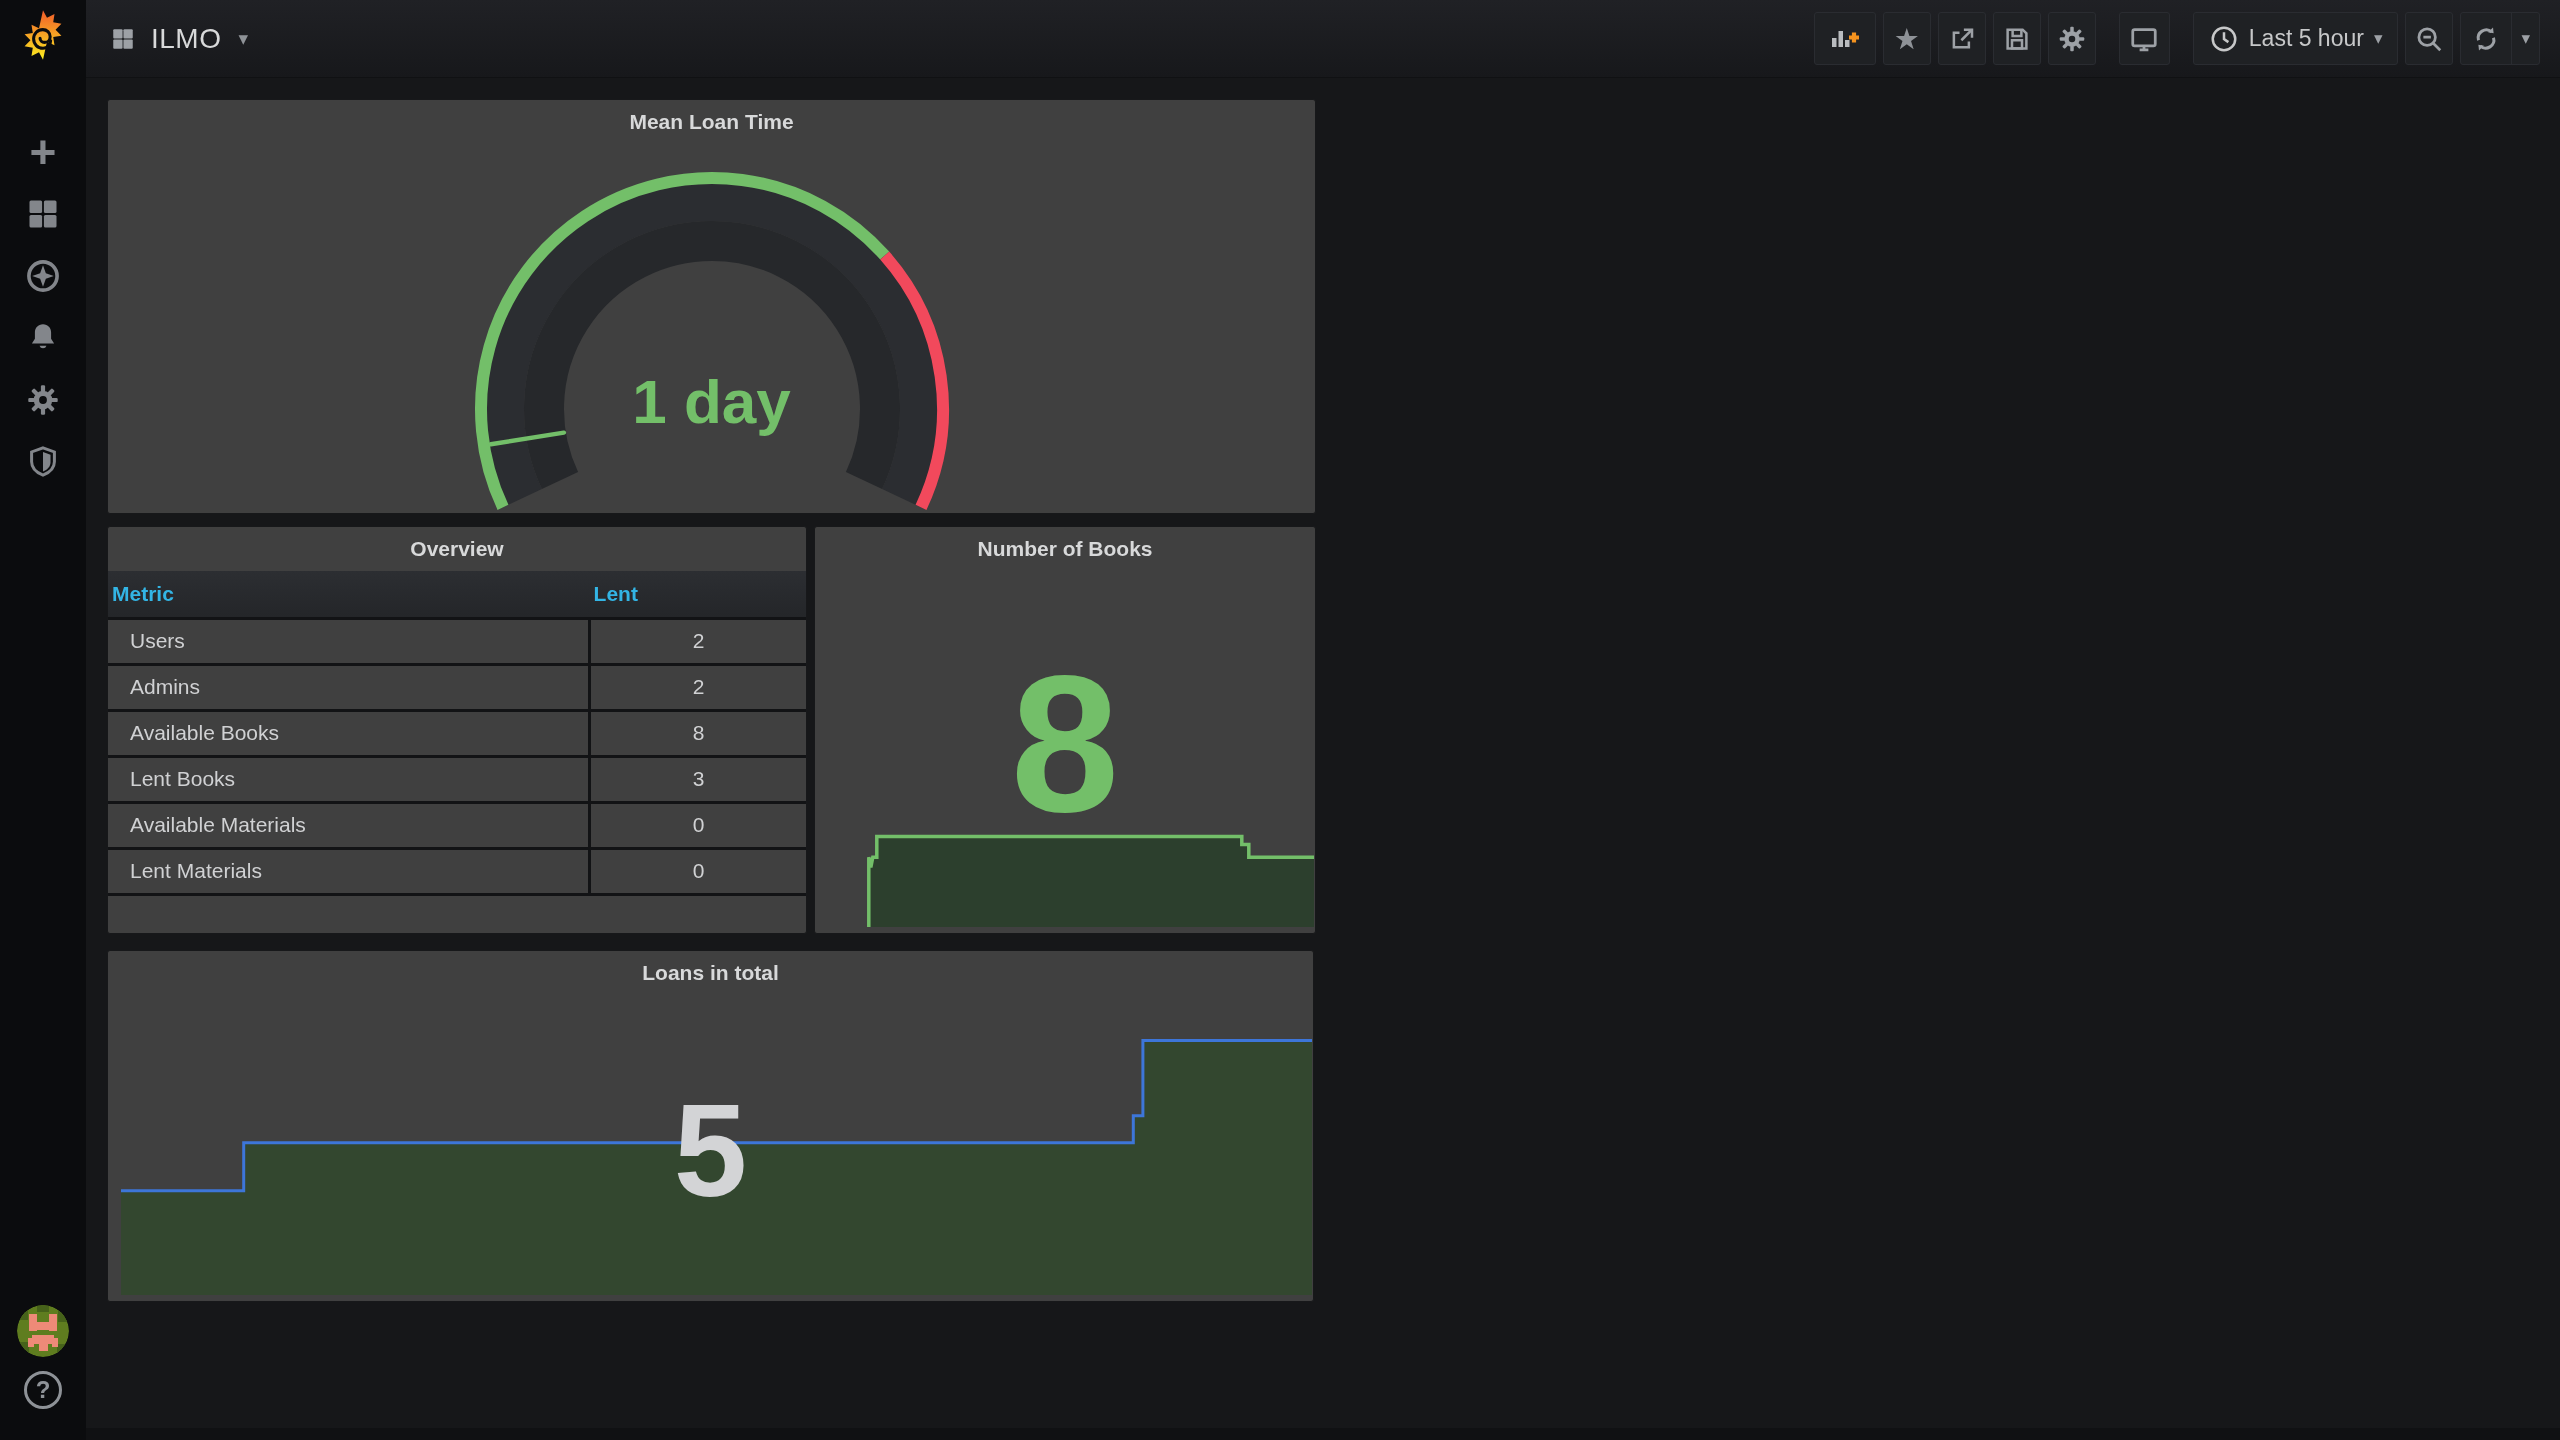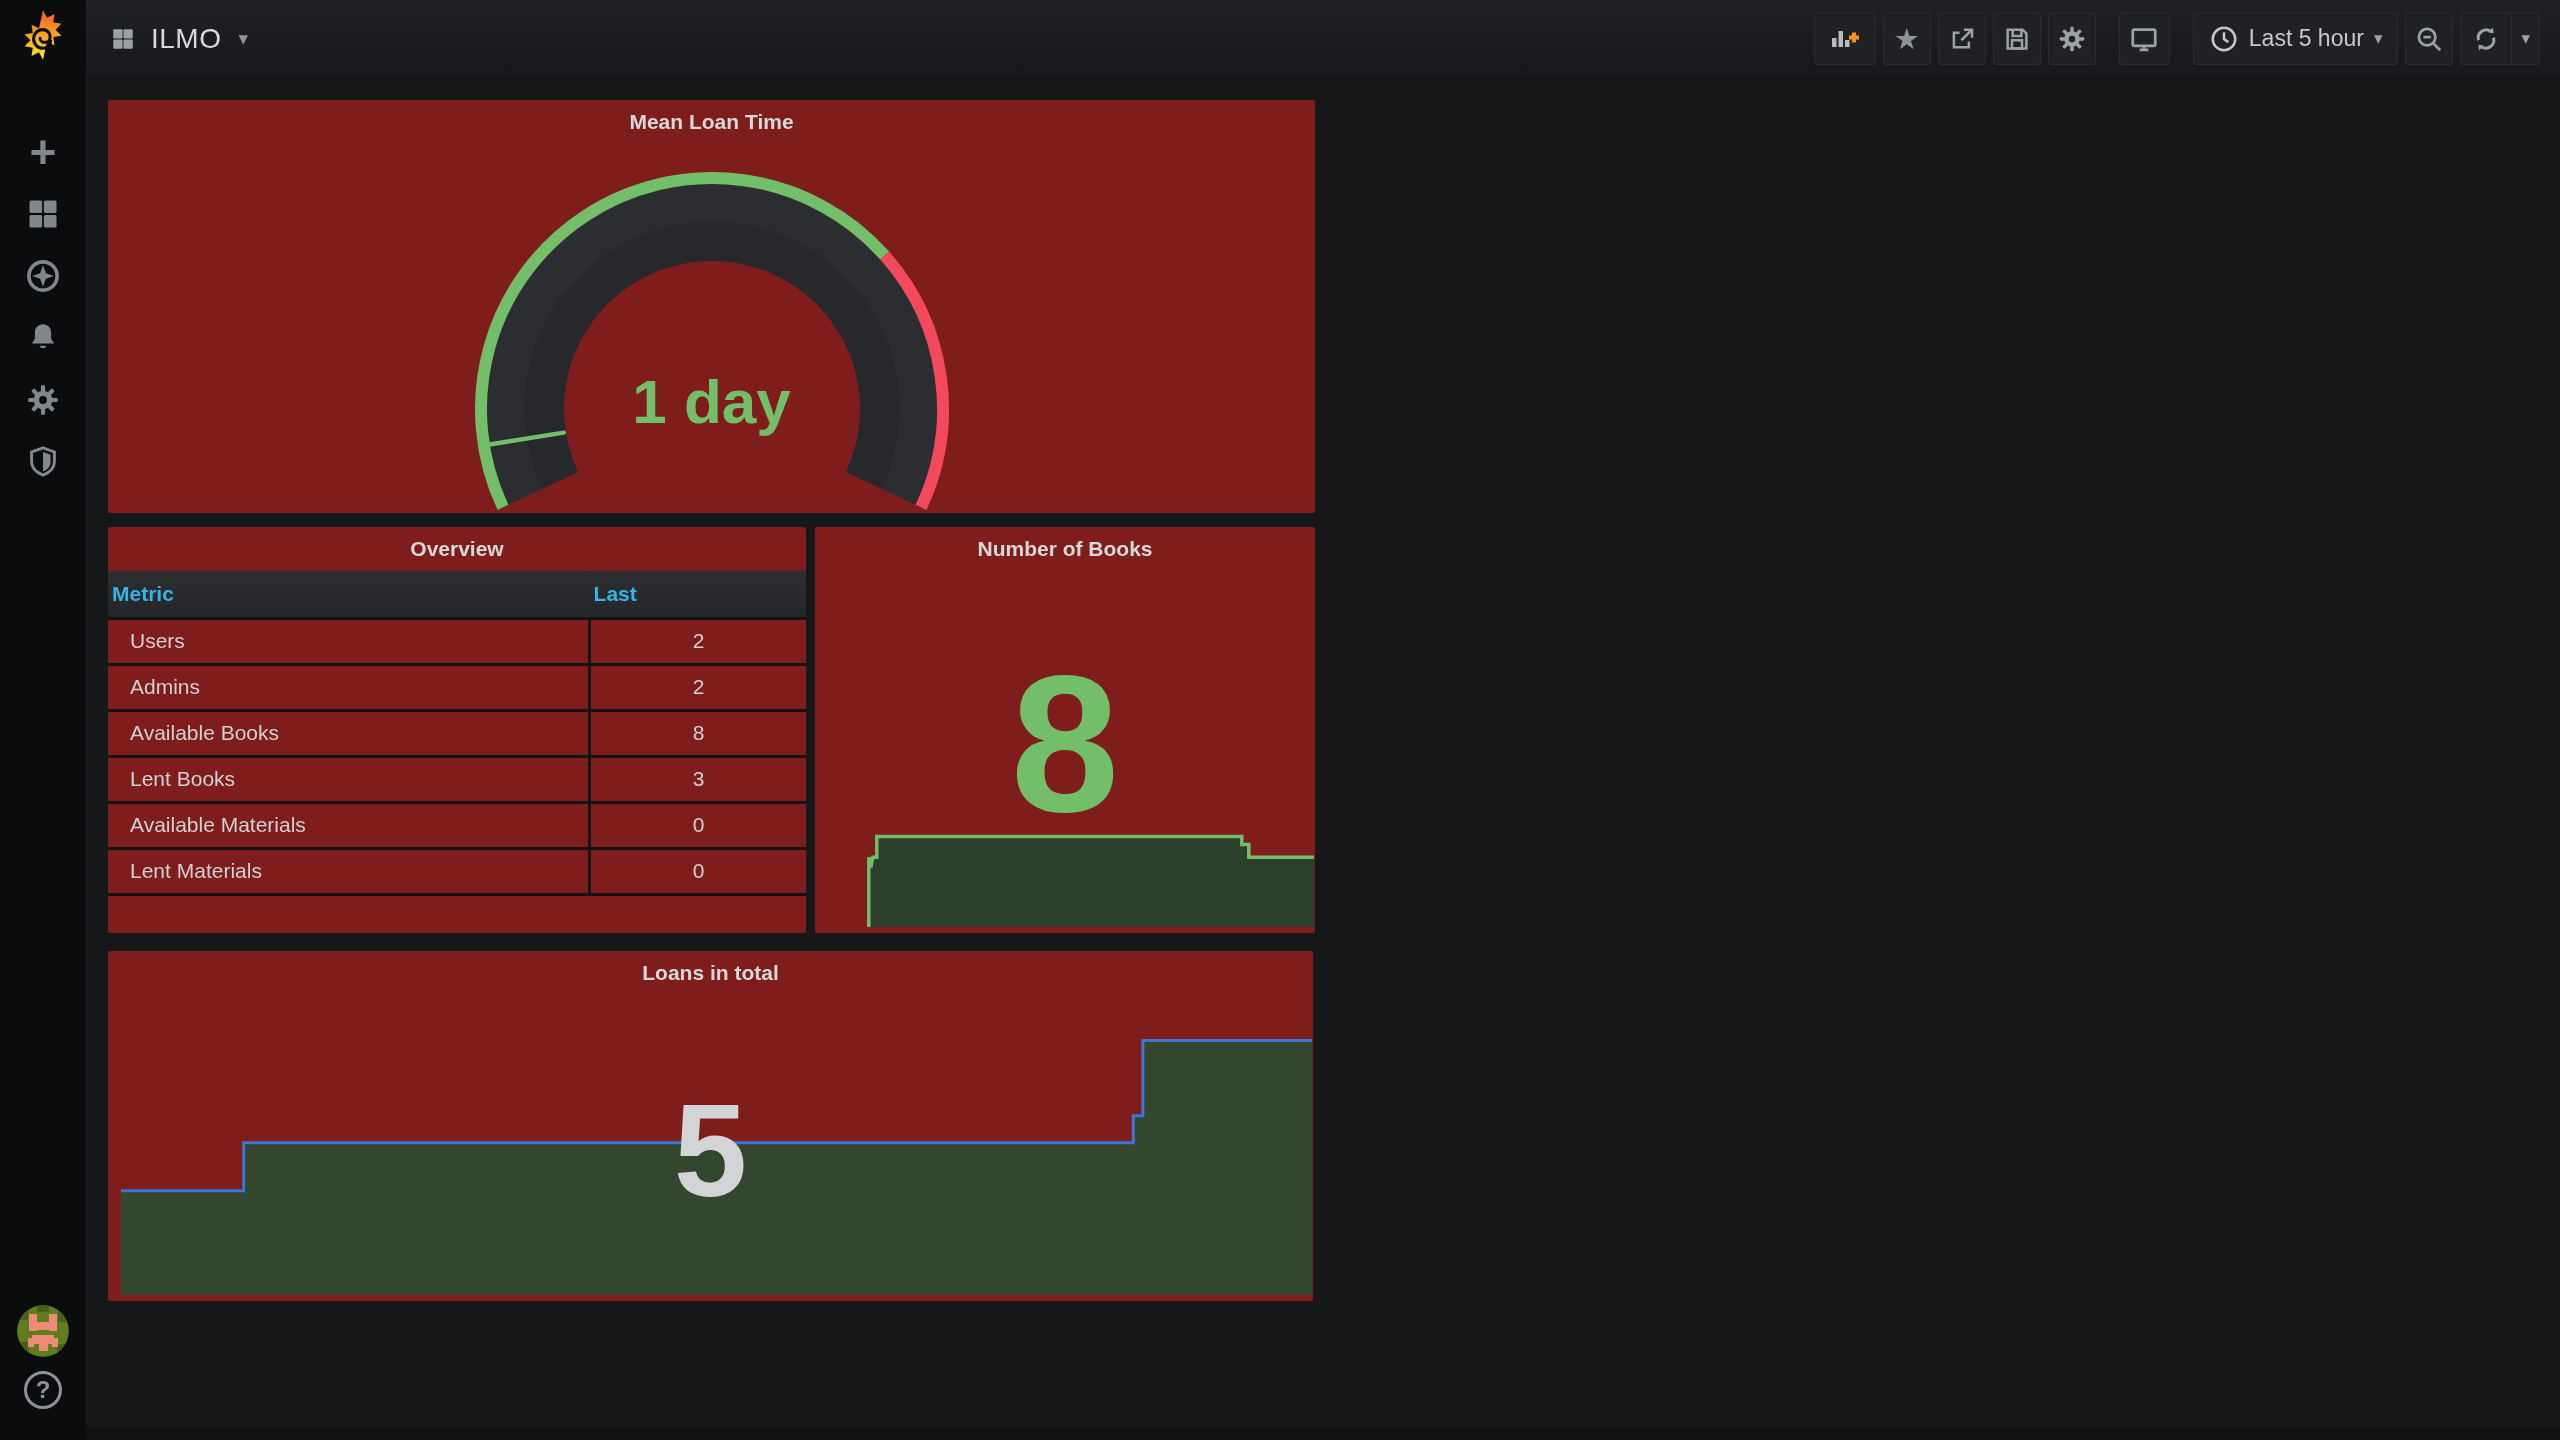--- a/index.html
+++ b/index.html
@@ -36,21 +36,21 @@
   .btn-monitor { width:51px; margin:0 16px; }
   .btn-time { width:auto; padding:0 15px; gap:10px; font-size:23px; color:#c7c8c9; }
   .btn-refresh { width:auto; padding:0; }
   .refresh-main { padding:0 10px; display:flex; align-items:center; }
   .refresh-caret { padding:0 9px; border-left:1px solid #2a2c31; font-size:17px; color:#9da1a6;
                    height:100%; display:flex; align-items:center; cursor:pointer; }
   .star-glyph { font-size:29px; color:#8e9297; }
   .caret-glyph { font-size:17px; color:#9da1a6; }
 
   
-  .panel { position:absolute; background:#7f1d1d; border:1px solid #17181a; border-radius:3px; }
+  .panel { position:absolute; background:#404040; border:1px solid #17181a; border-radius:3px; }
   .panel-title { height:44px; display:flex; align-items:center; justify-content:center;
                  font-size:21px; color:#d8d9da; cursor:pointer; position:relative; z-index:3; }
   #panel-gauge  { left:107px; top:99px;  width:1209px; height:415px; }
   #panel-table  { left:107px; top:526px; width:700px;  height:408px; }
   #panel-books  { left:814px; top:526px; width:502px;  height:408px; }
   #panel-loans  { left:107px; top:950px; width:1207px; height:352px; }
 
   .fill-svg { position:absolute; left:0; top:0; width:100%; height:100%; z-index:1; }
 
   
@@ -272,21 +272,21 @@
       </svg>
     <div class="gauge-value">1 day</div>
   </section>
 
   <section class="panel" id="panel-table">
     <h2 class="panel-title">Overview</h2>
     <table class="metrics">
         <thead>
           <tr>
             <th class="col-metric">Metric</th>
-            <th class="col-value">Last</th>
+            <th class="col-value">Lent</th>
           </tr>
         </thead>
         <tbody>
           <tr>
             <td class="col-metric">Users</td>
             <td class="col-value">2</td>
           </tr>
           <tr>
             <td class="col-metric">Admins</td>
             <td class="col-value">2</td>

